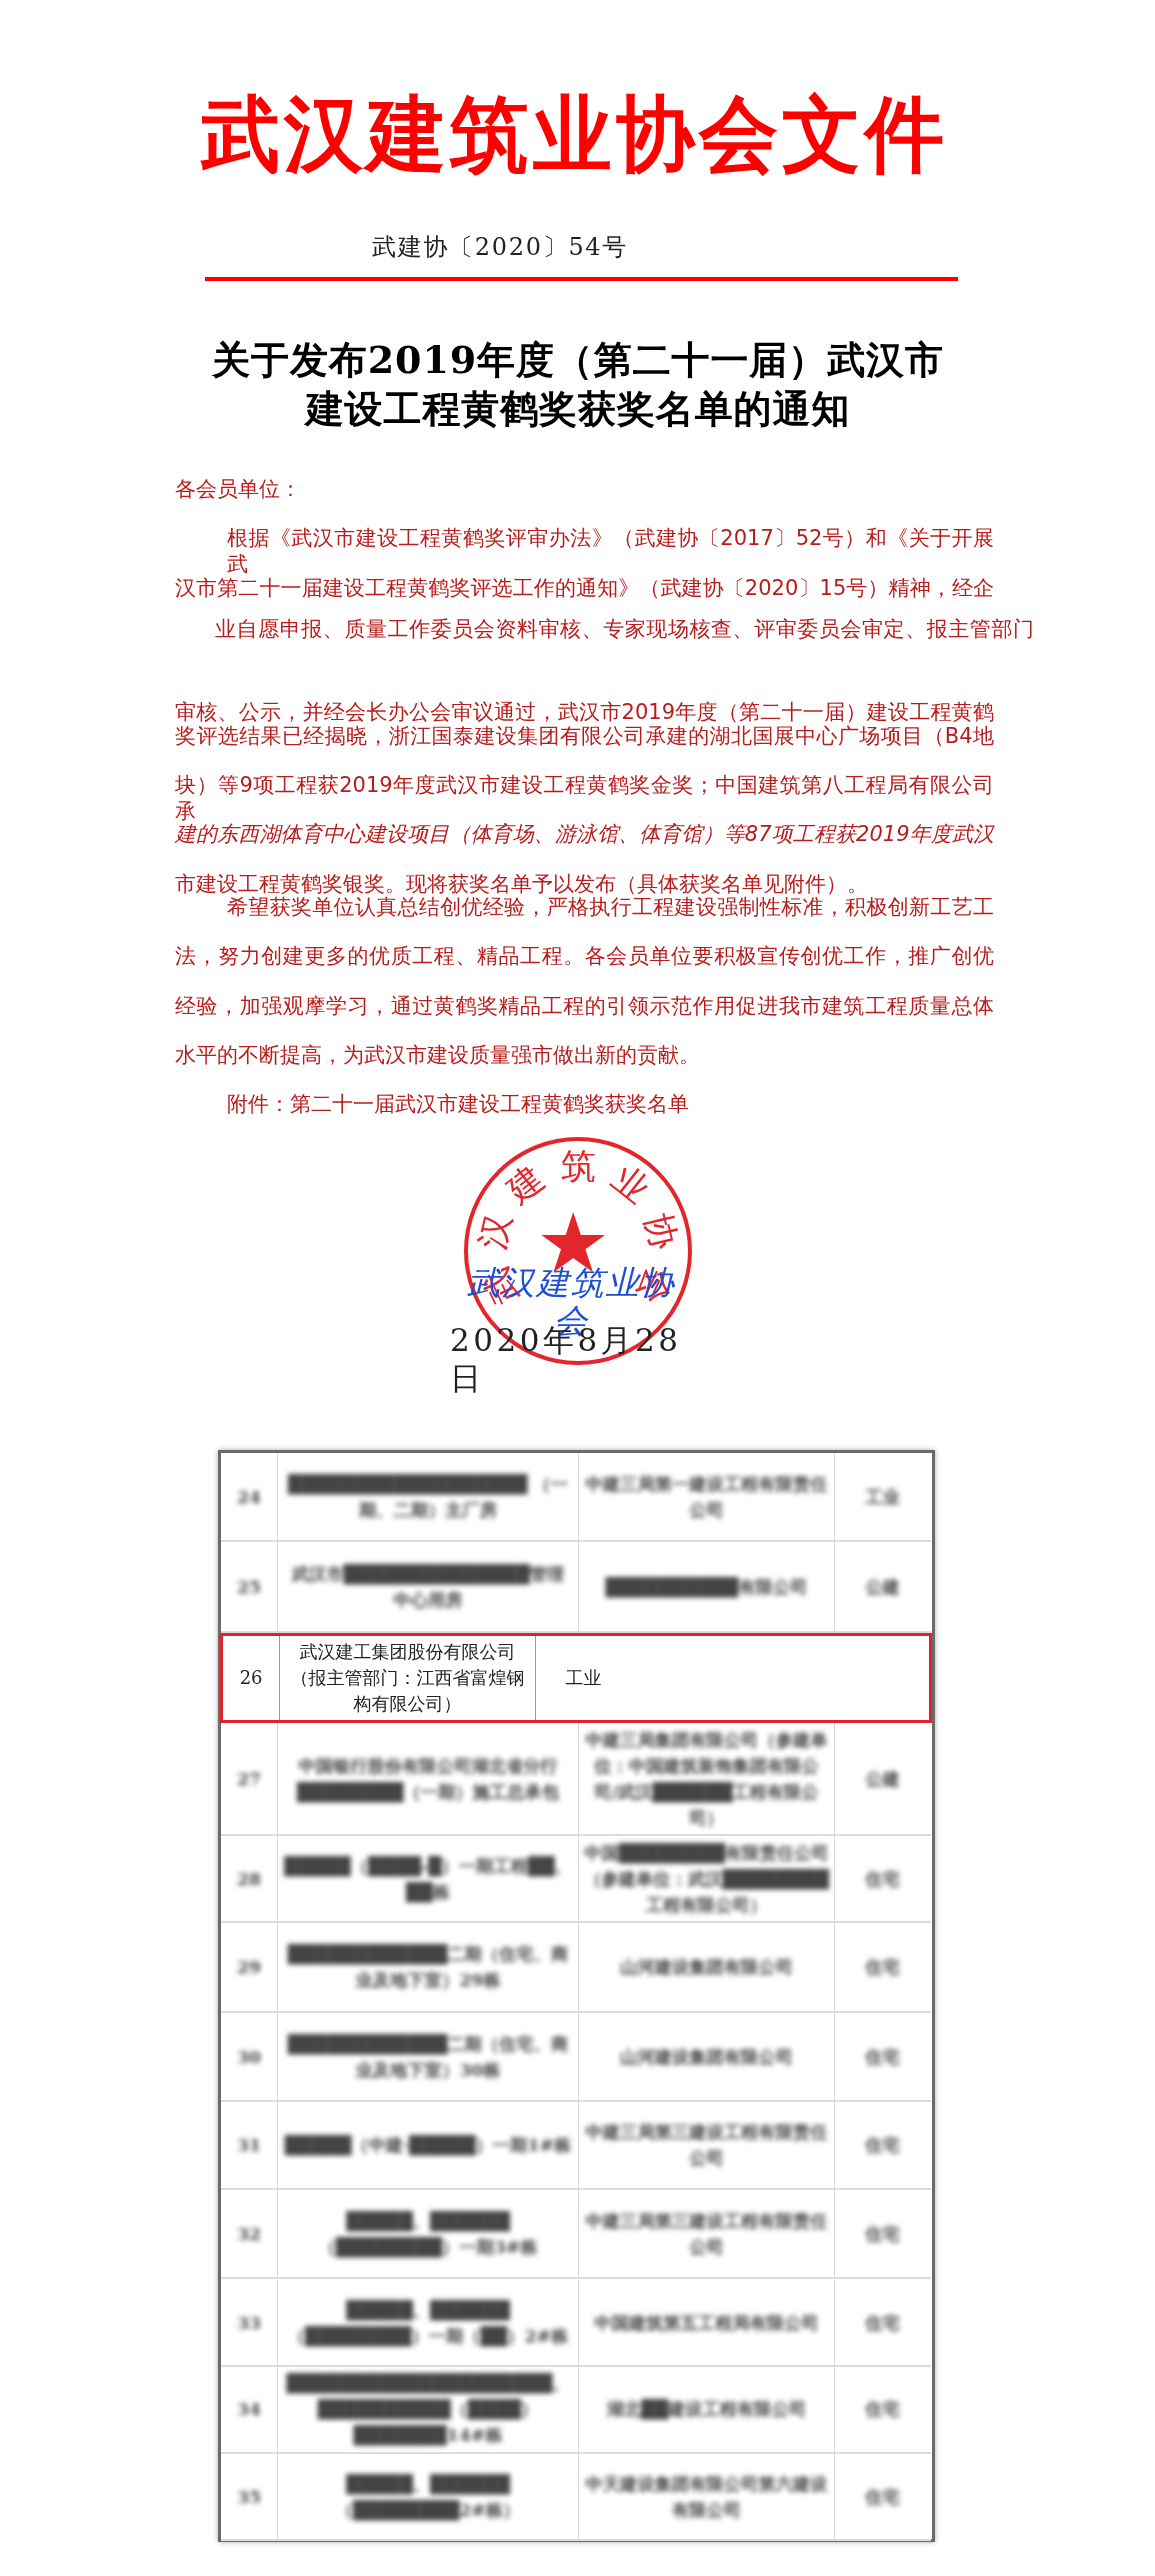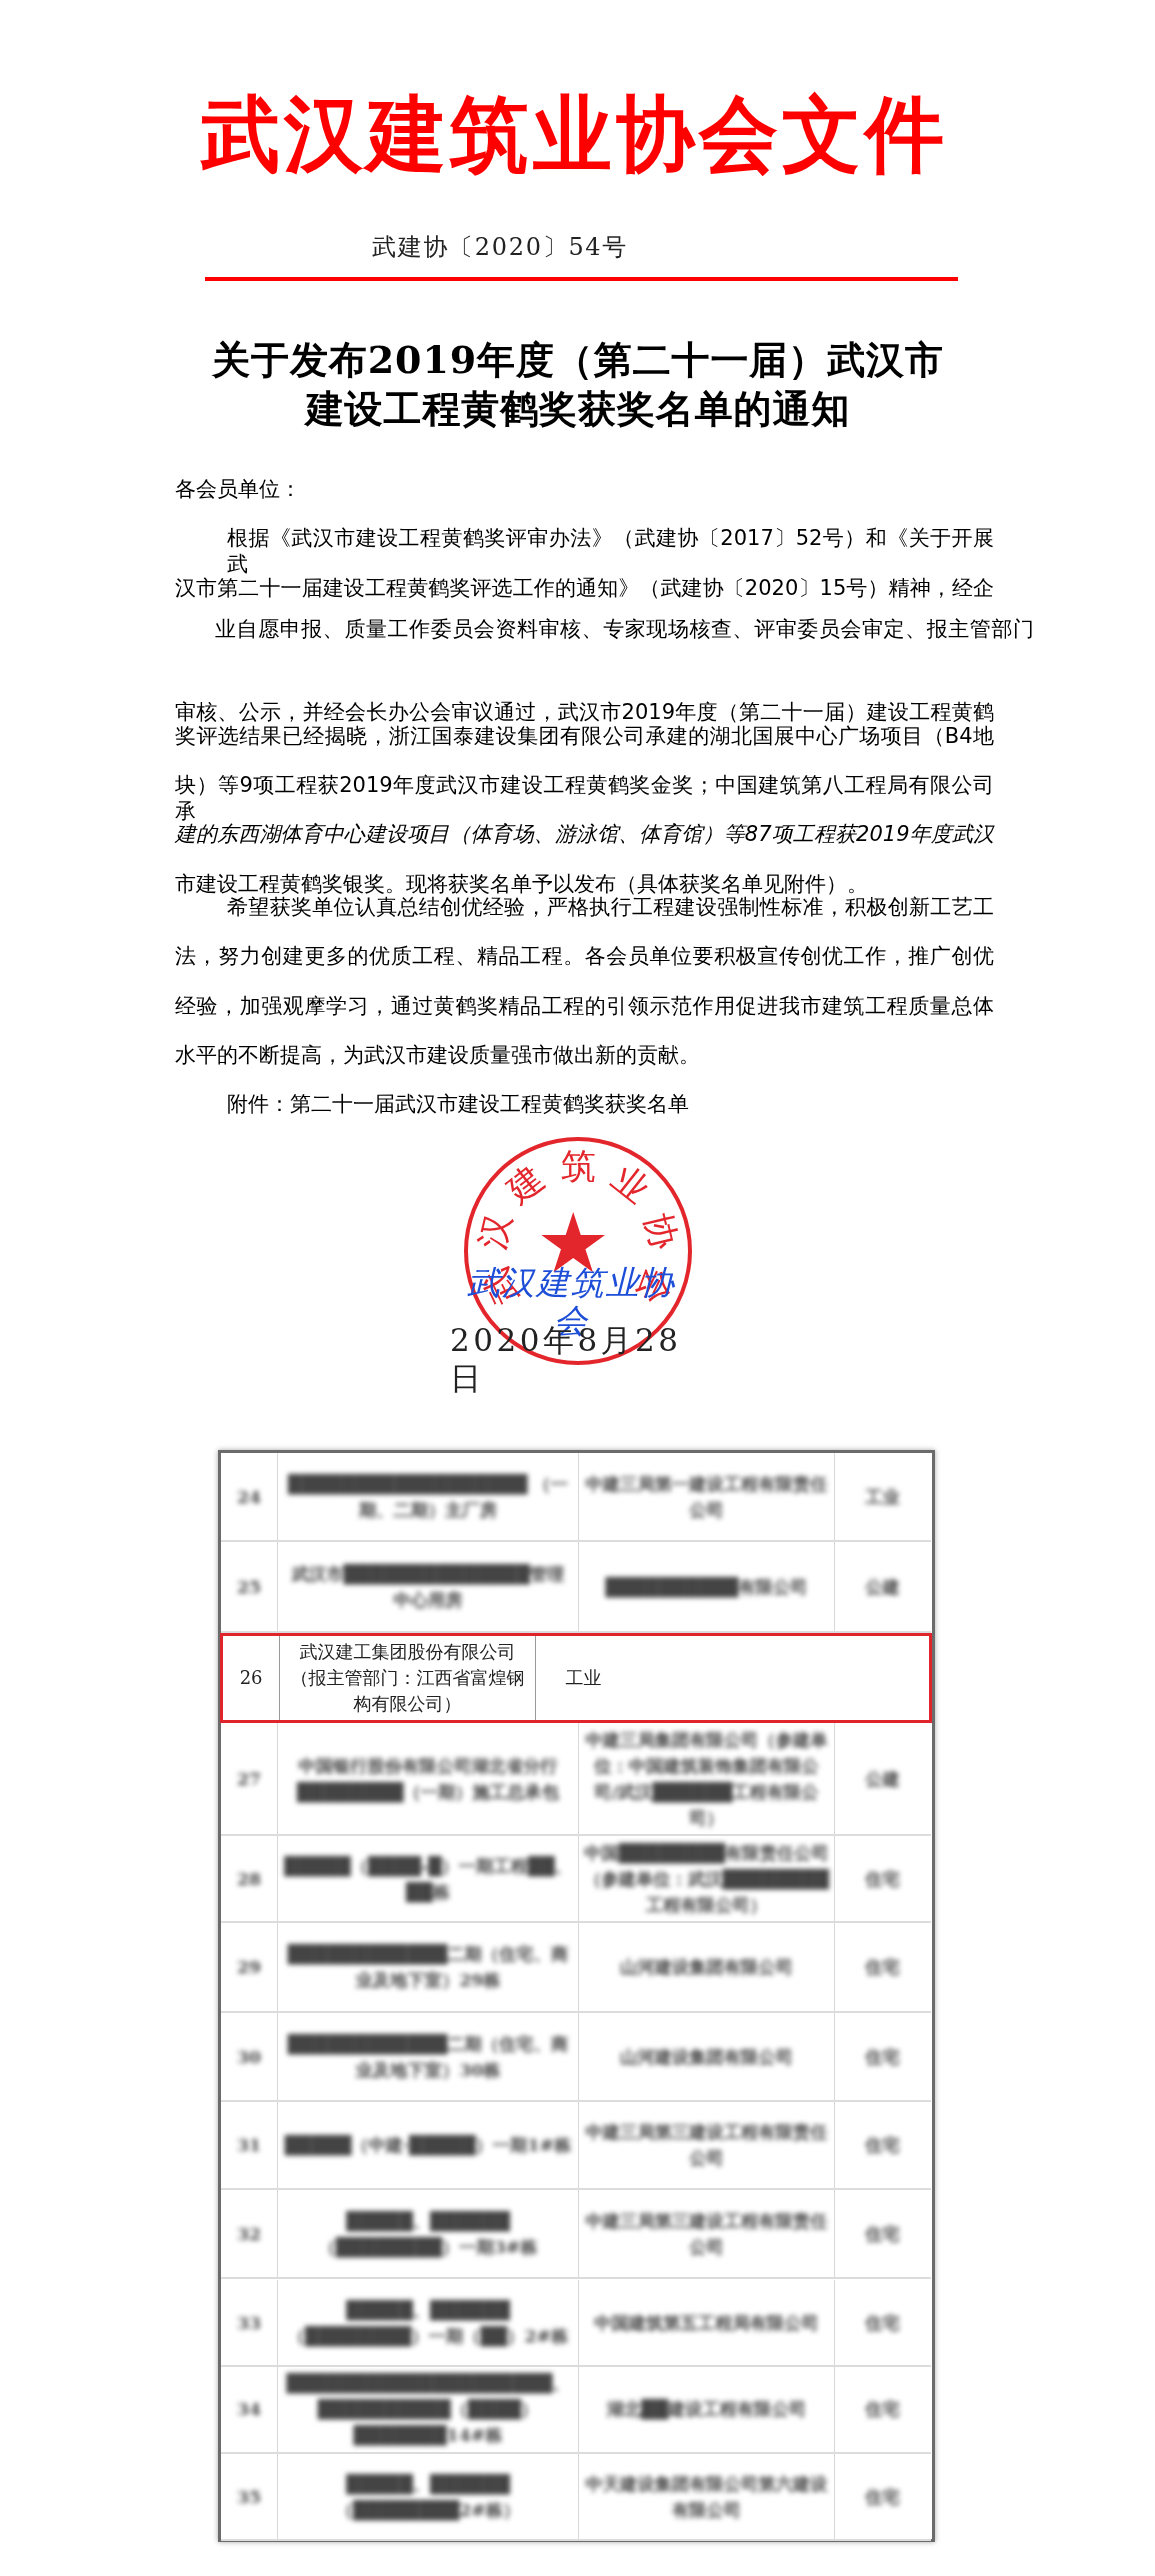--- a/index.html
+++ b/index.html
@@ -26,21 +26,21 @@
     left: 205px; top: 277px; width: 753px; height: 3.5px; background: #FF0000;
   }
 
   .notice-title {
     left: 156px; width: 844px; text-align: center;
     font-size: 38px; font-weight: bold; color: #000; line-height: 48px;
     letter-spacing: 0.9px;
   }
 
   .body-line {
-    left: 175px; width: 819px; font-size: 21px; line-height: 26px; color: #000000;
+    left: 175px; width: 819px; font-size: 21px; line-height: 26px; color: #b91c1c;
     white-space: nowrap;
   }
   .body-line.justify { text-align: justify; text-align-last: justify; white-space: normal; }
   .body-line.indent { left: 227px; width: 767px; }
 
   
   .stamp {
     left: 464px; top: 1137px; width: 220px; height: 220px;
     border: 4.3px solid #E3262C; border-radius: 50%;
   }

